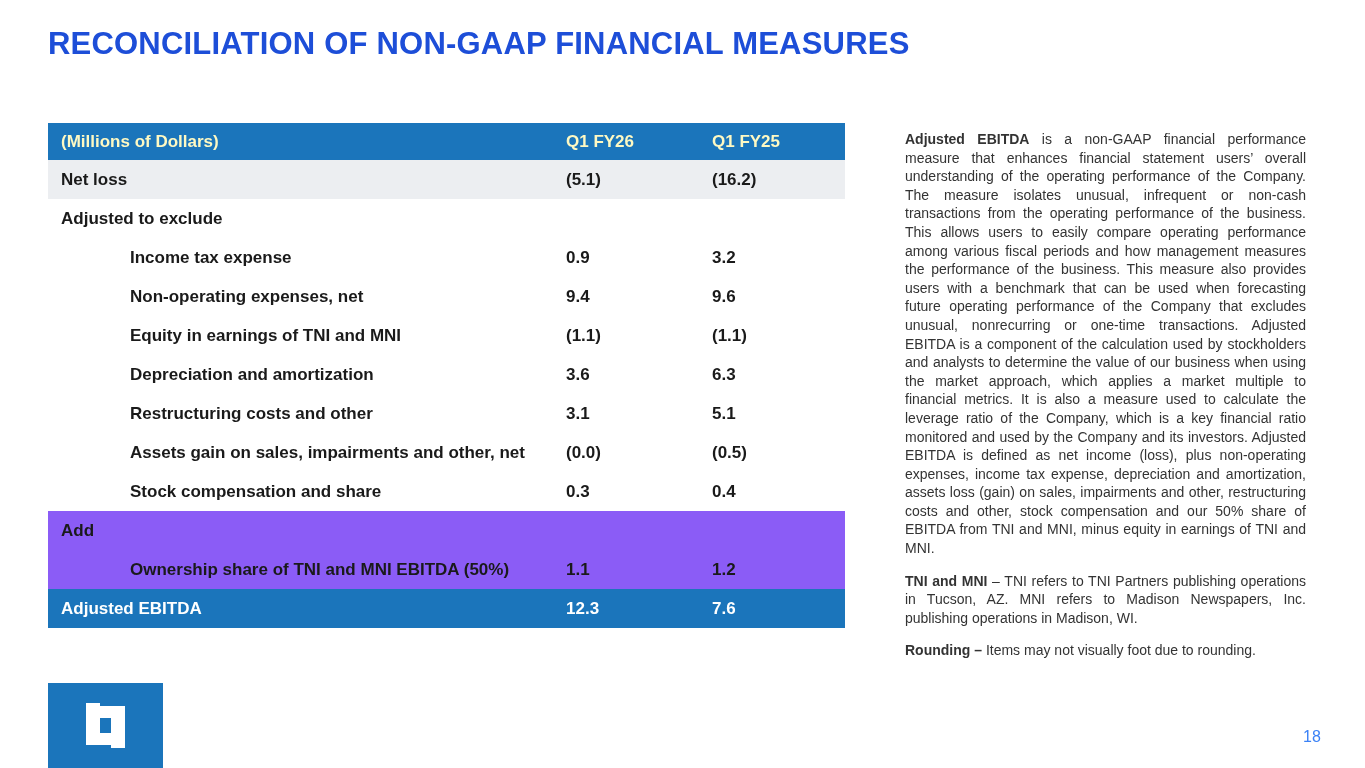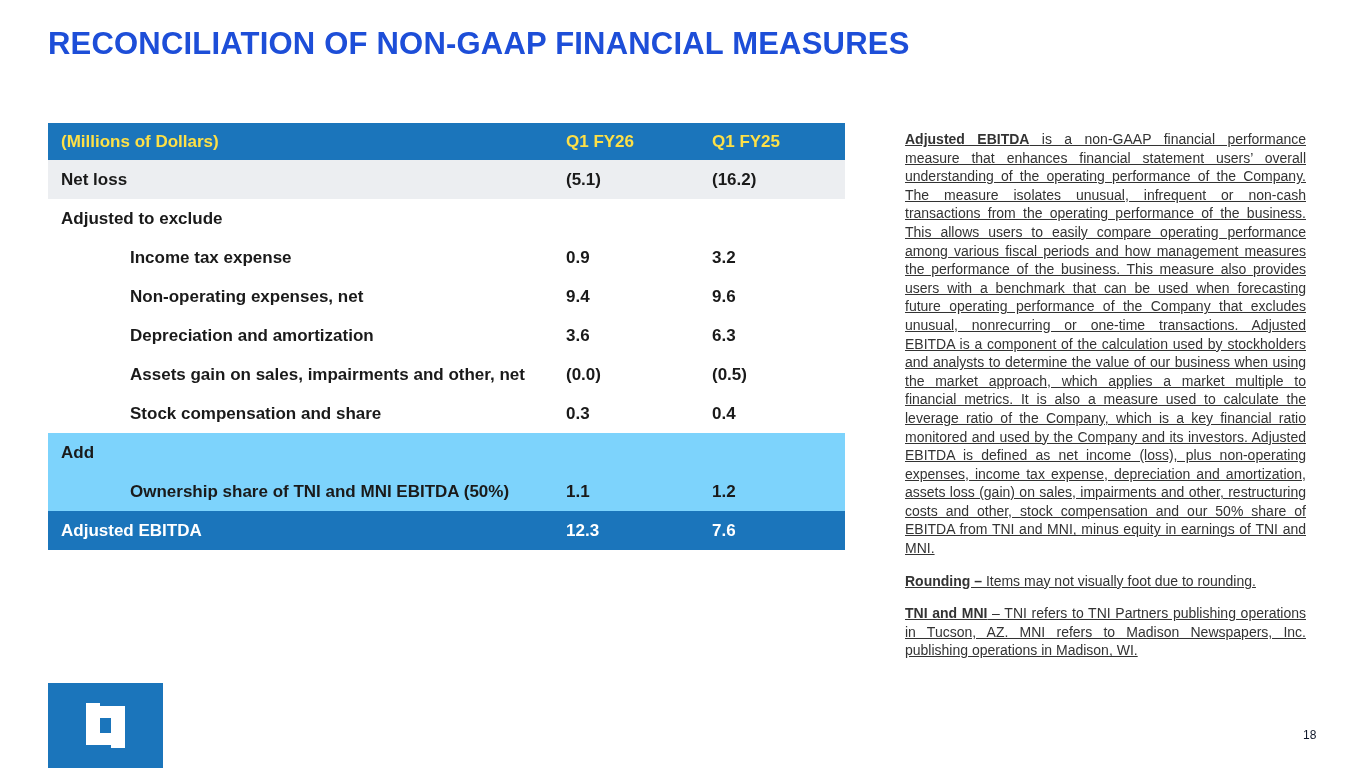--- a/index.html
+++ b/index.html
@@ -35,58 +35,58 @@
   .recon-table th, .recon-table td {
     padding: 0 13px;
     height: 39px;
     vertical-align: middle;
     font-weight: 700;
     overflow: hidden;
     white-space: nowrap;
   }
   .recon-table thead th {
     background: #1B75BB;
-    color: #fde047;
+    color: #fef9c3;
     font-weight: 700;
     height: 37px;
     text-align: left;
   }
   .recon-table .num { text-align: left; width: 120px; }
   .recon-table tr.shaded { background: #ECEEF1; }
-  .recon-table tr.lightblue { background: #7dd3fc; }
+  .recon-table tr.lightblue { background: #8b5cf6; }
   .recon-table tr.bold td:first-child { font-weight: 700; }
   .recon-table tr.indent td:first-child { padding-left: 82px; }
   .recon-table tr.total { background: #1B75BB; }
   .recon-table tr.total td { color: #ffffff; }
   .notes {
     position: absolute;
     left: 905px;
     top: 130px;
     width: 417px;
     font-size: 14px;
     line-height: 18.6px;
     color: #333333;
     text-align: justify;
   }
-  .notes p { margin: 0 16px 14px 0; text-decoration: underline; }
+  .notes p { margin: 0 16px 14px 0; }
   .notes strong { font-weight: 700; color: #333333; }
   .logo {
     position: absolute;
     left: 48px;
     top: 683px;
     width: 115px;
     height: 85px;
     display: block;
   }
   .page-number {
     position: absolute;
     left: 1303px;
     top: 728px;
-    font-size: 12px;
-    color: #0f172a;
+    font-size: 16px;
+    color: #3b82f6;
   }
 </style>
 </head>
 <body>
 
 <div class="slide">
 
   <h1 class="title">RECONCILIATION OF NON-GAAP FINANCIAL MEASURES</h1>
 
   <table class="recon-table">
@@ -112,23 +112,33 @@
         <td>Income tax expense</td>
         <td class="num">0.9</td>
         <td class="num">3.2</td>
       </tr>
       <tr class="indent">
         <td>Non-operating expenses, net</td>
         <td class="num">9.4</td>
         <td class="num">9.6</td>
       </tr>
       <tr class="indent">
+        <td>Equity in earnings of TNI and MNI</td>
+        <td class="num">(1.1)</td>
+        <td class="num">(1.1)</td>
+      </tr>
+      <tr class="indent">
         <td>Depreciation and amortization</td>
         <td class="num">3.6</td>
         <td class="num">6.3</td>
+      </tr>
+      <tr class="indent">
+        <td>Restructuring costs and other</td>
+        <td class="num">3.1</td>
+        <td class="num">5.1</td>
       </tr>
       <tr class="indent">
         <td>Assets gain on sales, impairments and other, net</td>
         <td class="num">(0.0)</td>
         <td class="num">(0.5)</td>
       </tr>
       <tr class="indent">
         <td>Stock compensation and share</td>
         <td class="num">0.3</td>
         <td class="num">0.4</td>
@@ -146,22 +156,22 @@
       <tr class="total">
         <td>Adjusted EBITDA</td>
         <td class="num">12.3</td>
         <td class="num">7.6</td>
       </tr>
     </tbody>
   </table>
 
   <div class="notes">
     <p><strong>Adjusted EBITDA</strong><span> is a non-GAAP financial performance measure that enhances financial statement users’ overall understanding of the operating performance of the Company. The measure isolates unusual, infrequent or non-cash transactions from the operating performance of the business. This allows users to easily compare operating performance among various fiscal periods and how management measures the performance of the business. This measure also provides users with a benchmark that can be used when forecasting future operating performance of the Company that excludes unusual, nonrecurring or one-time transactions. Adjusted EBITDA is a component of the calculation used by stockholders and analysts to determine the value of our business when using the market approach, which applies a market multiple to financial metrics. It is also a measure used to calculate the leverage ratio of the Company, which is a key financial ratio monitored and used by the Company and its investors. Adjusted EBITDA is defined as net income (loss), plus non-operating expenses, income tax expense, depreciation and amortization, assets loss (gain) on sales, impairments and other, restructuring costs and other, stock compensation and our 50% share of EBITDA from TNI and MNI, minus equity in earnings of TNI and MNI.</span></p>
+    <p><strong>TNI and MNI</strong><span> – TNI refers to TNI Partners publishing operations in Tucson, AZ. MNI refers to Madison Newspapers, Inc. publishing operations in Madison, WI.</span></p>
     <p><strong>Rounding –</strong><span> Items may not visually foot due to rounding.</span></p>
-    <p><strong>TNI and MNI</strong><span> – TNI refers to TNI Partners publishing operations in Tucson, AZ. MNI refers to Madison Newspapers, Inc. publishing operations in Madison, WI.</span></p>
   </div>
 
   <svg class="logo" viewBox="0 0 115 85" xmlns="http://www.w3.org/2000/svg" aria-hidden="true">
     <rect x="0" y="0" width="115" height="85" fill="#1B75BB"></rect>
     <path d="M38 20 H52 V50 H74 V62 H38 Z" fill="#ffffff"></path>
     <path d="M77 65 H63 V35 H41 V23 H77 Z" fill="#ffffff"></path>
   </svg>
 
   <div class="page-number">18</div>
 

